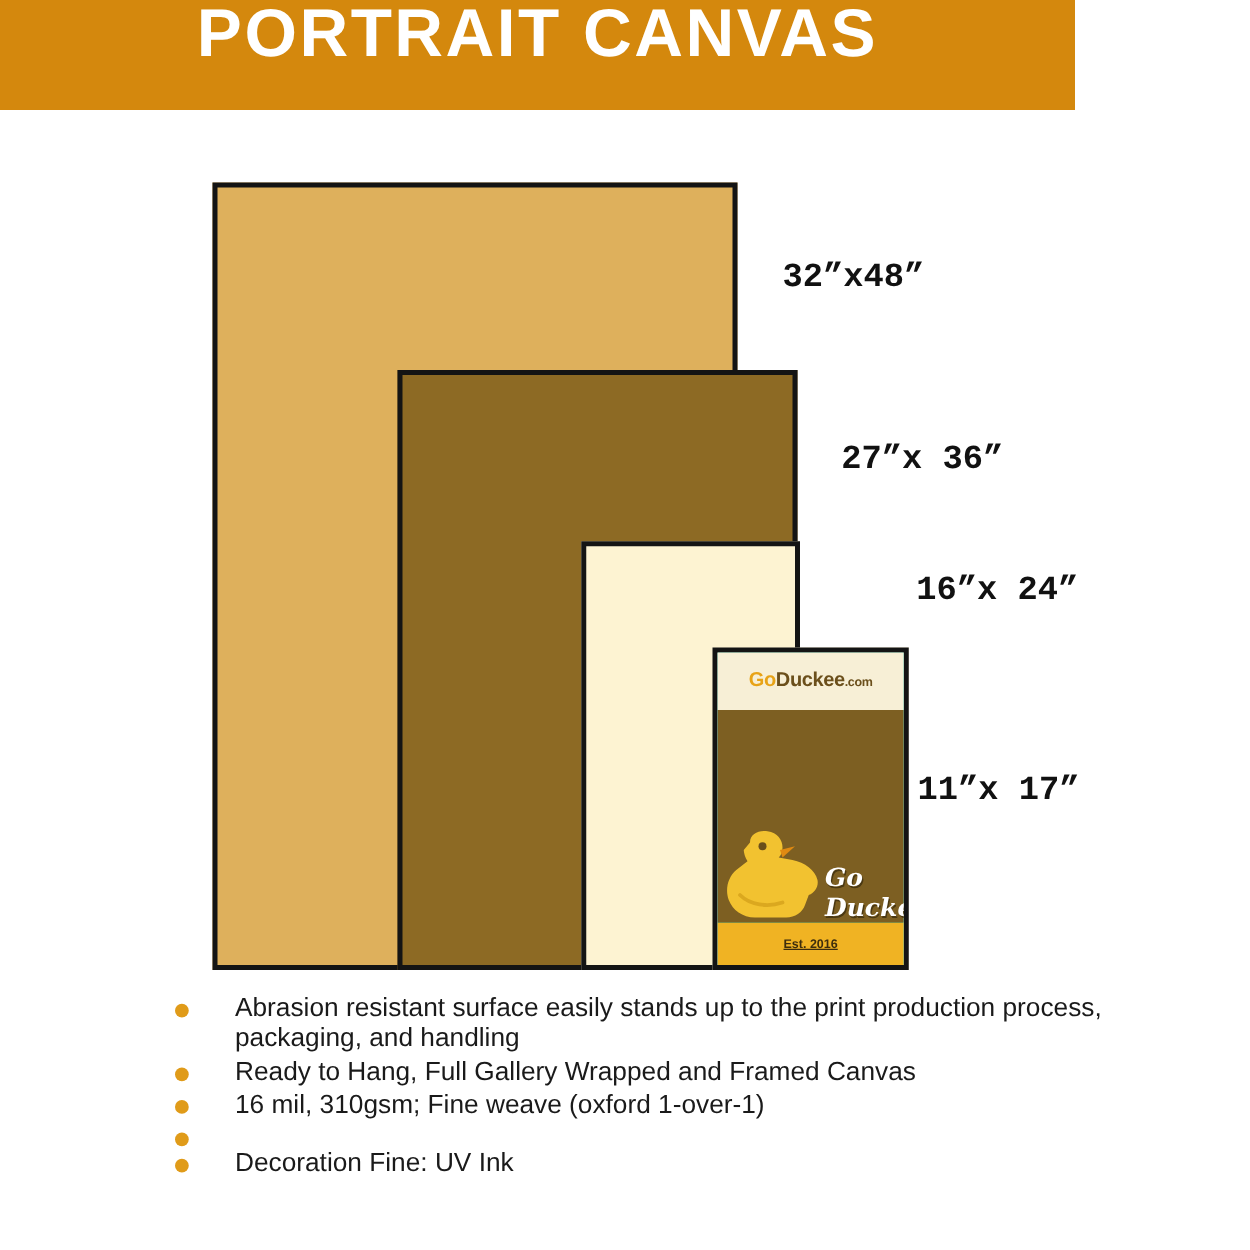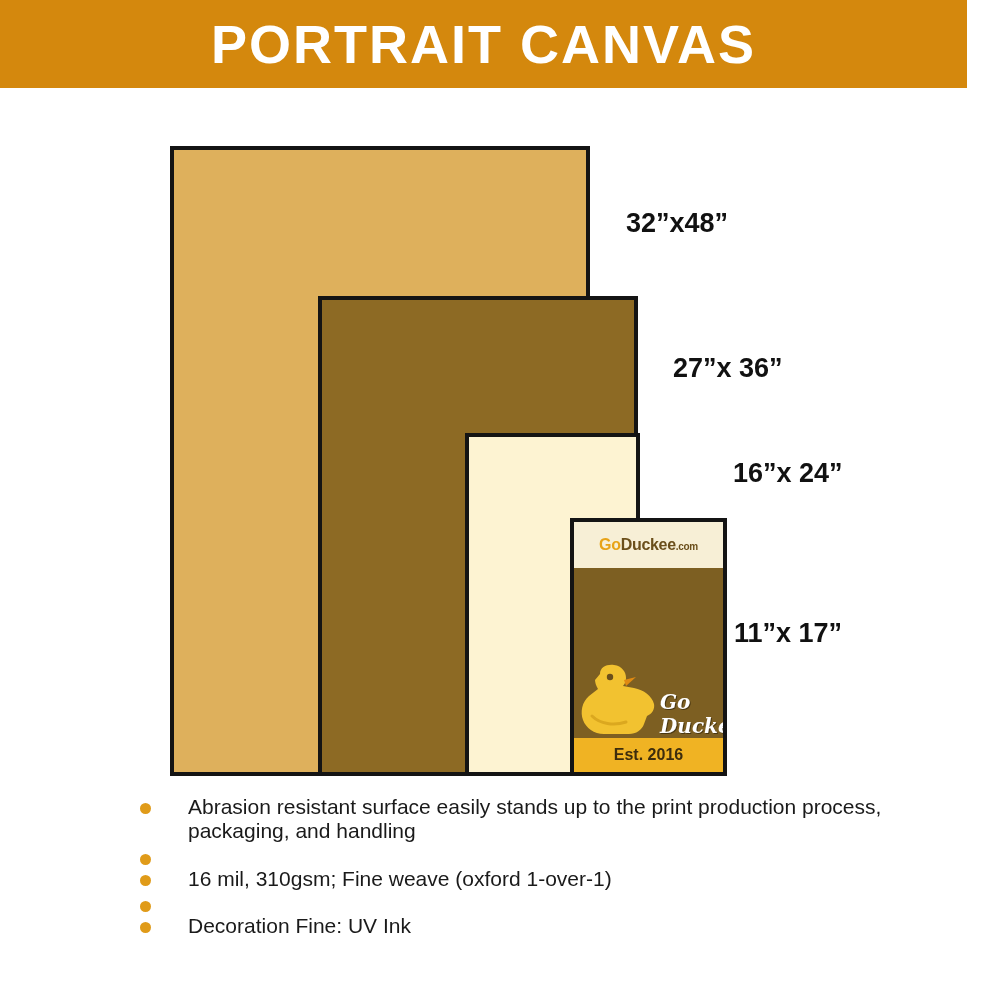--- a/index.html
+++ b/index.html
@@ -18,25 +18,25 @@
     width: 1000px;
     height: 1000px;
     background: #ffffff;
   }
 
   
   .header {
     position: absolute;
     left: 0;
     top: 0;
-    width: 967px;
+    width: 860px;
     height: 88px;
     background: #d4880d;
     display: flex;
-    align-items: center;
+    align-items: flex-start;
     justify-content: center;
   }
   .header-title {
     color: #ffffff;
     font-size: 54px;
     font-weight: bold;
     letter-spacing: 2px;
     line-height: 1;
     text-align: center;
     font-family: "Liberation Sans", sans-serif;
@@ -139,32 +139,33 @@
   }
   .poster-bottom {
     height: 34px;
     background: #f0b323;
     display: flex;
     align-items: center;
     justify-content: center;
   }
   .poster-est {
     color: #3d2d0d;
-    font-size: 16px;
-    font-weight: bold;
+    font-size: 10px;
+    font-weight: bold;
+    text-decoration: underline;
   }
 
   
   .size-label {
     position: absolute;
     color: #111111;
     font-size: 27px;
     font-weight: bold;
     white-space: nowrap;
-    font-family: Liberation Sans, sans-serif;
+    font-family: Liberation Mono, monospace;
   }
   .label-0 { left: 626px; top: 120px; }
   .label-1 { left: 673px; top: 265px; }
   .label-2 { left: 733px; top: 370px; }
   .label-3 { left: 734px; top: 530px; }
 
   
   .features {
     position: absolute;
     left: 140px;
@@ -236,20 +237,21 @@
     <div class="size-label label-3">11”x 17”</div>
   </div>
 
   <div class="features">
     <div class="feature">
       <div class="bullet"></div>
       <div class="feature-text">Abrasion resistant surface easily stands up to the print production process, packaging, and handling</div>
     </div>
     <div class="feature">
       <div class="bullet"></div>
+      <div class="feature-text">Ready to Hang, Full Gallery Wrapped and Framed Canvas</div>
     </div>
     <div class="feature">
       <div class="bullet"></div>
       <div class="feature-text">16 mil, 310gsm; Fine weave (oxford 1-over-1)</div>
     </div>
     <div class="feature">
       <div class="bullet"></div>
     </div>
     <div class="feature">
       <div class="bullet"></div>

